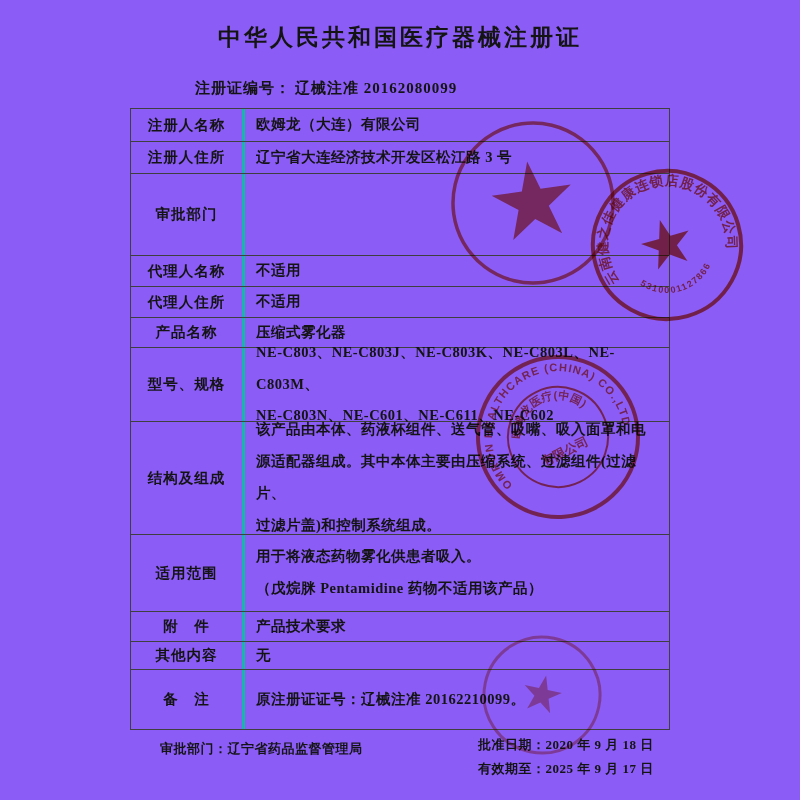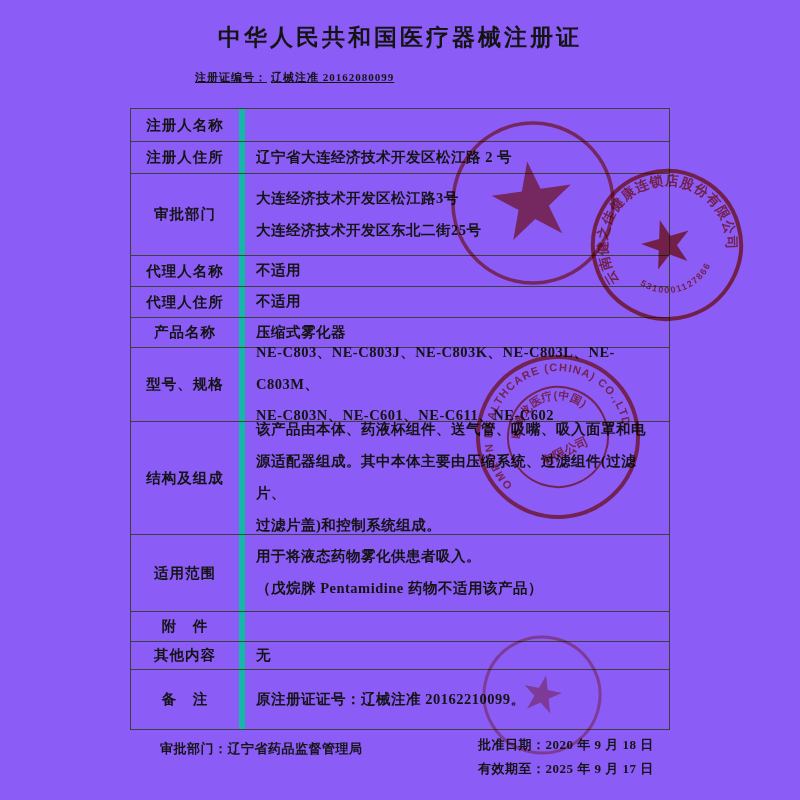--- a/index.html
+++ b/index.html
@@ -7,32 +7,32 @@
   .page {
     position:relative; width:800px; height:800px; margin:0 auto;
     background:#8b5cf6; color:#141414; overflow:hidden;
     font-family:"Liberation Serif","DejaVu Serif",serif;
   }
   .title {
     position:absolute; top:22px; left:0; width:100%;
     text-align:center; font-size:23px; font-weight:bold; letter-spacing:3px;
   }
   .cert-line {
-    position:absolute; top:70px; left:195px;
-    font-size:11px; font-weight:bold; letter-spacing:1px;text-decoration:underline;
+    position:absolute; top:79px; left:195px;
+    font-size:15px; font-weight:bold; letter-spacing:1px;
   }
   .cert-line .num { margin-left:4px; }
   .cert-table {
     position:absolute; left:130px; top:108px; width:540px;
     border:1px solid #3f3f3f;
   }
   .trow { display:flex; border-top:1px solid #3f3f3f; }
   .trow:first-child { border-top:none; }
   .tlabel {
-    flex:0 0 114px; width:114px; border-right:6px solid #14b8a6;
+    flex:0 0 114px; width:114px; border-right:3px solid #14b8a6;
     display:flex; align-items:center; justify-content:center;
     text-align:left; font-size:14.5px; font-weight:bold; letter-spacing:1px;
     padding:2px;
   }
   .tvalue {
     flex:1; display:flex; align-items:center;
     padding:3px 6px 3px 11px; font-size:14.5px; font-weight:600;
     white-space:pre-line; line-height:2.2; letter-spacing:0.5px;
   }
   .footer-item { position:absolute; font-size:13px; font-weight:bold; letter-spacing:0.5px; }
@@ -49,29 +49,28 @@
 
   <div class="title">中华人民共和国医疗器械注册证</div>
 
   <div class="cert-line">
     <span>注册证编号：</span><span class="num">辽械注准 20162080099</span>
   </div>
 
   <div class="cert-table">
     <div class="trow" style="height:32px">
       <div class="tlabel">注册人名称</div>
+      <div class="tvalue">欧姆龙（大连）有限公司</div>
     </div>
     <div class="trow" style="height:32px">
       <div class="tlabel">注册人住所</div>
-      <div class="tvalue">辽宁省大连经济技术开发区松江路 2 号</div>
+      <div class="tvalue">辽宁省大连经济技术开发区松江路 3 号</div>
     </div>
     <div class="trow" style="height:82px">
       <div class="tlabel">审批部门</div>
-      <div class="tvalue">大连经济技术开发区松江路3号
-大连经济技术开发区东北二街25号</div>
     </div>
     <div class="trow" style="height:31px">
       <div class="tlabel">代理人名称</div>
       <div class="tvalue">不适用</div>
     </div>
     <div class="trow" style="height:31px">
       <div class="tlabel">代理人住所</div>
       <div class="tvalue">不适用</div>
     </div>
     <div class="trow" style="height:30px">
@@ -89,20 +88,21 @@
 源适配器组成。其中本体主要由压缩系统、过滤组件(过滤片、
 过滤片盖)和控制系统组成。</div>
     </div>
     <div class="trow" style="height:77px">
       <div class="tlabel">适用范围</div>
       <div class="tvalue">用于将液态药物雾化供患者吸入。
 （戊烷脒 Pentamidine 药物不适用该产品）</div>
     </div>
     <div class="trow" style="height:30px">
       <div class="tlabel">附　件</div>
+      <div class="tvalue">产品技术要求</div>
     </div>
     <div class="trow" style="height:28px">
       <div class="tlabel">其他内容</div>
       <div class="tvalue">无</div>
     </div>
     <div class="trow" style="height:60px">
       <div class="tlabel">备　注</div>
       <div class="tvalue">原注册证证号：辽械注准 20162210099。</div>
     </div>
   </div>

